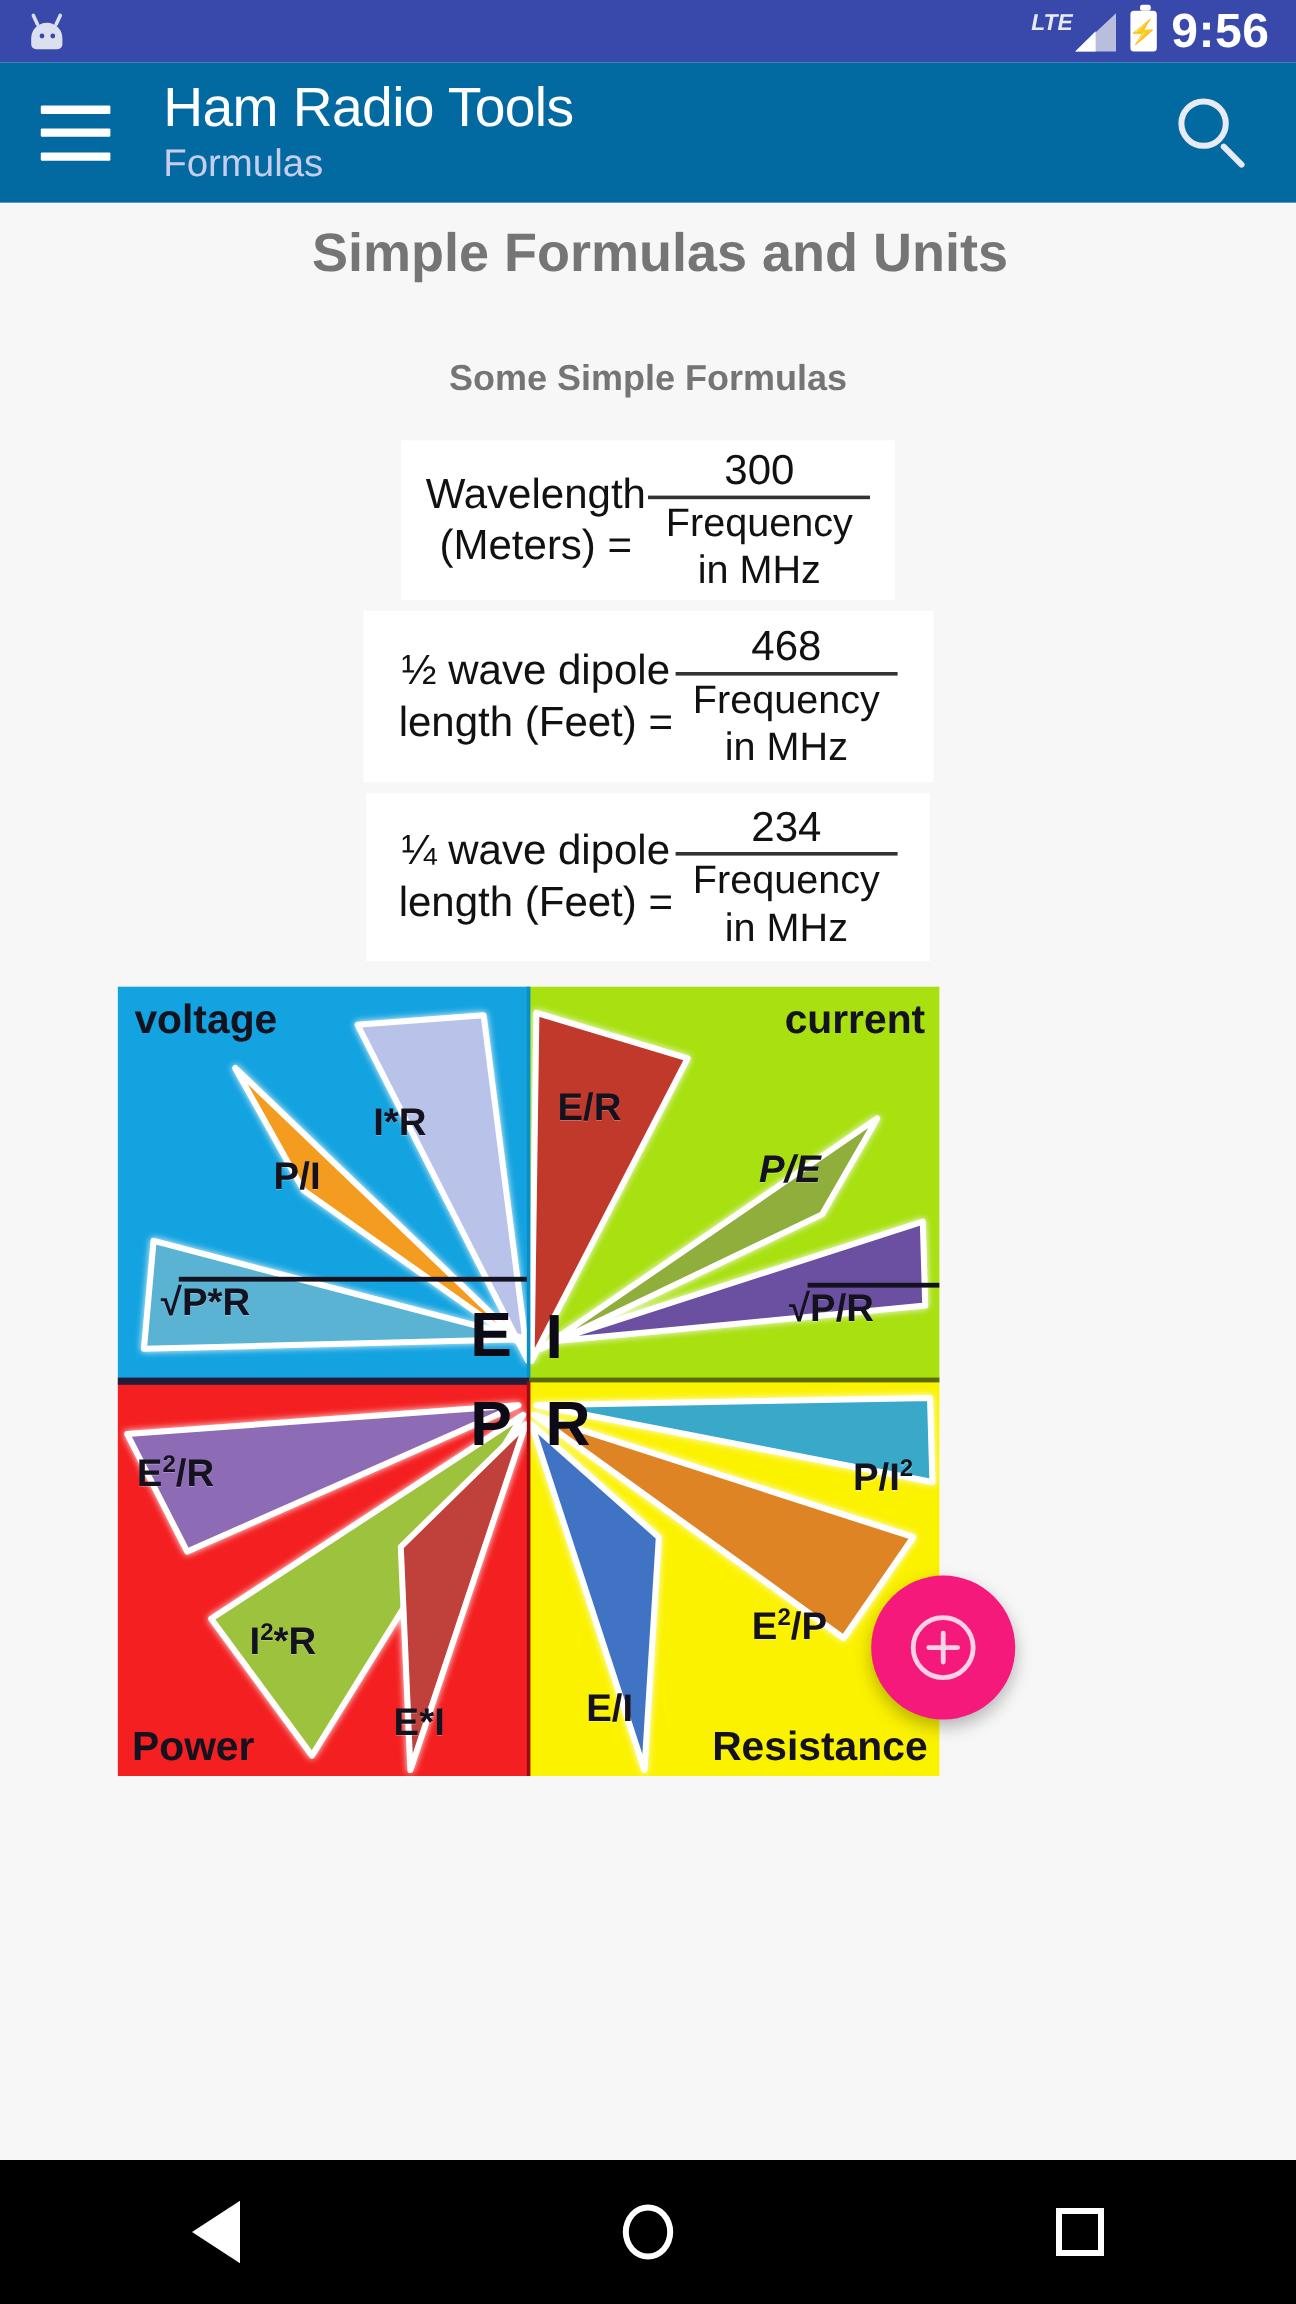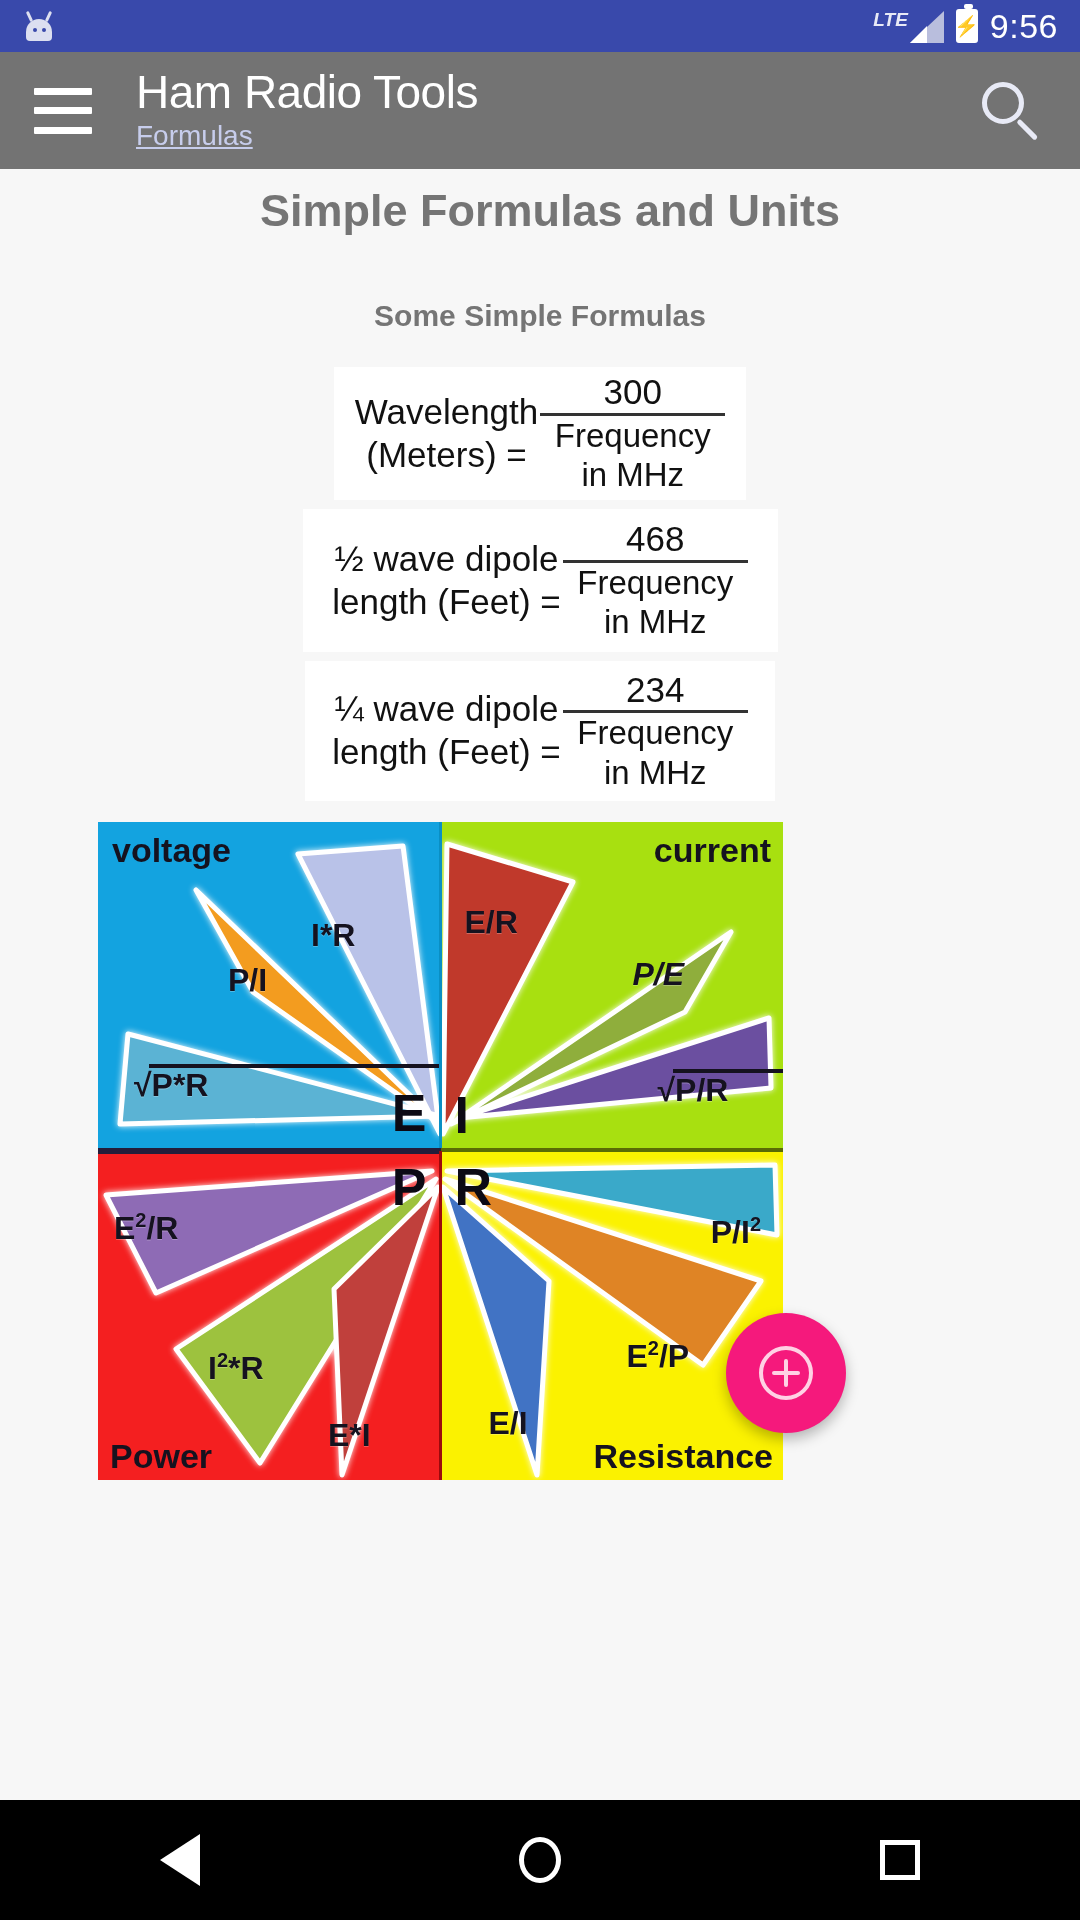--- a/index.html
+++ b/index.html
@@ -47,32 +47,32 @@
     position: relative; background: #ffffff;
   }
   .batt:before {
     content: ""; position: absolute; top: -8px; left: 5px; width: 9px; height: 5px;
     background: #ffffff; border-radius: 2px;
   }
   .batt .bolt {
     position: absolute; inset: 0; color: #3949ab; font-size: 20px;
     display: flex; align-items: center; justify-content: center; font-weight: bold;
   }
-  .clock { font-size: 34px; color: #ffffff; font-weight: normal; letter-spacing: 0.5px; }
+  .clock { font-size: 40px; color: #ffffff; font-weight: bold; letter-spacing: 0.5px; }
 
   
   .appbar {
     position: absolute; top: 52px; left: 0; width: 1080px; height: 117px;
-    background: #737373; display: flex; align-items: center; padding: 0 34px;
+    background: #0369a1; display: flex; align-items: center; padding: 0 34px;
   }
   .hamburger { width: 58px; height: 46px; display: flex; flex-direction: column; justify-content: space-between; cursor: pointer; }
   .hamburger span { display: block; height: 7px; background: #ffffff; border-radius: 1px; }
   .titles { margin-left: 44px; display: flex; flex-direction: column; justify-content: center; }
   .title-main { font-size: 46px; color: #ffffff; line-height: 1.05; letter-spacing: -0.5px; }
-  .title-sub { font-size: 28px; color: #c7cdec; line-height: 1.25; margin-top: 2px; text-decoration: underline; }
+  .title-sub { font-size: 32px; color: #c7cdec; line-height: 1.25; margin-top: 2px; }
   .search-icon { margin-left: auto; width: 70px; height: 70px; position: relative; cursor: pointer; }
   .search-icon .ring {
     position: absolute; left: 6px; top: 6px; width: 42px; height: 42px;
     border: 5px solid #e8eaf6; border-radius: 50%;
   }
   .search-icon .handle {
     position: absolute; left: 42px; top: 42px; width: 26px; height: 5px;
     background: #e8eaf6; transform: rotate(45deg); transform-origin: left center;
     border-radius: 3px;
   }

